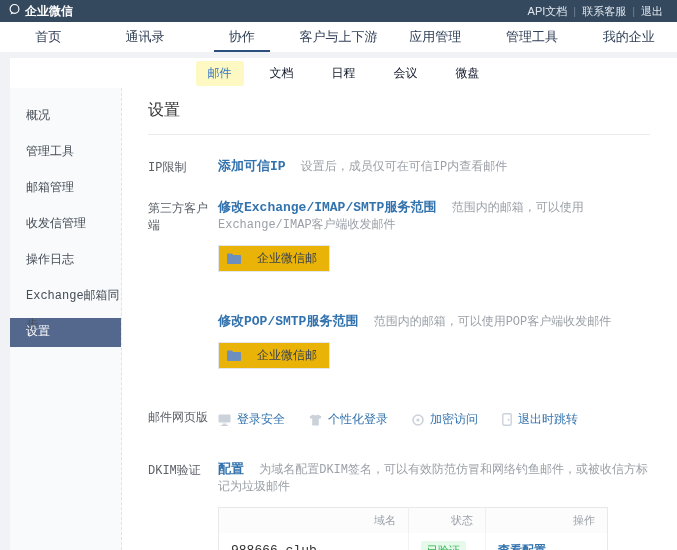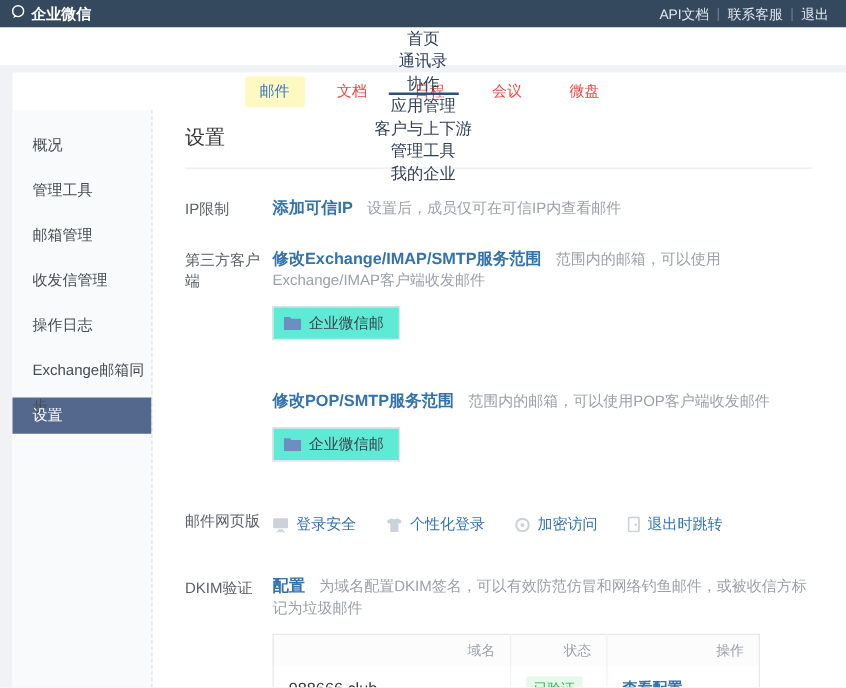--- a/index.html
+++ b/index.html
@@ -10,57 +10,57 @@
   
   .topbar { height:22px; background:#35495e; display:flex; align-items:center;
     justify-content:space-between; padding:0 8px; color:#fff; }
   .logo { display:flex; gap:4px; font-size:12px; font-weight:bold; color:#fff; }
   .logo svg { display:block; }
   .topbar-links { display:flex; align-items:center; font-size:11px; color:#dfe6ee; }
   .topbar-links a { color:#dfe6ee; text-decoration:none; padding:0 6px; cursor:pointer; }
   .topbar-sep { color:#6d7f94; }
 
   
-  .nav { height:30px; background:#fff; display:flex;flex-direction:column; }
+  .nav { height:30px; background:#fff; display:flex; }
   .nav-tab { flex:1; display:flex; align-items:center; justify-content:center;
     font-size:13px; color:#2f3f56; position:relative; cursor:pointer; }
   .nav-tab.active::after { content:""; position:absolute; bottom:0; left:50%;
     transform:translateX(-50%); width:56px; height:2px; background:#2c507e; }
 
   .gap { height:6px; }
 
   
   .card { margin-left:10px; height:492px; background:#fff; display:flex; flex-direction:column; }
   .subtabs { height:30px; display:flex; align-items:center; justify-content:center; gap:14px; }
-  .subtab { padding:4px 12px; font-size:12px; color:#ef4444; border-radius:3px; cursor:pointer; }
+  .subtab { padding:4px 12px; font-size:12px; color:#0f172a; border-radius:3px; cursor:pointer; }
   .subtab.active { background:#fef9c3; color:#3575c2; }
 
-  .card-body { flex:1; display:flex; min-height:0; }
+  .card-body { flex:1; display:flex; min-height:0;font-family:Liberation Mono, monospace; }
 
   
   .sidebar { width:112px; background:#f8fafc; border-right:1px dashed #dfe3e8; padding-top:14px; }
   .side-item { height:29px; line-height:29px; padding-left:16px; font-size:12px;
     color:#454c54; cursor:pointer; margin-bottom:7px; }
   .side-item.active { background:#54688d; color:#fff; }
 
   
   .main { flex:1; padding:12px 27px 0 26px; overflow:hidden; }
   .page-title { font-size:16px; color:#333; font-weight:normal; margin-bottom:13px; }
   .divider { border-top:1px solid #e9ebee; }
 
   .section { display:flex; margin-top:22px; }
   .section-label { width:70px; flex:none; font-size:12px; color:#5b6067; padding-top:2px; }
   .section-body { flex:1; min-width:0; }
 
   a.blue-link { color:#3272ad; text-decoration:none; cursor:pointer; }
   .link-strong { font-size:13px; font-weight:bold; }
   .desc { color:#9ba1a8; font-size:12px; margin-left:8px;margin-top:10px; }
 
-  .chip { display:inline-flex; align-items:center; gap:6px; border:1px solid #e3e6ea;
-    background:#5eead4; padding:4px 12px 4px 8px; margin-top:12px; font-size:12px; color:#39424e; cursor:default; }
+  .chip { display:inline-flex; align-items:center; gap:16px; border:1px solid #e3e6ea;
+    background:#eab308; padding:4px 12px 4px 8px; margin-top:12px; font-size:12px; color:#39424e; cursor:default; }
   .chip svg { display:block; }
 
   .subgroup { margin-top:40px; }
 
   .webmail-row { display:flex; align-items:center; gap:24px; margin-top:4px; }
   .webmail-item { display:flex; align-items:center; gap:6px; }
   .webmail-item svg { display:block; }
   .webmail-item a { font-size:12px; }
 
   
@@ -94,22 +94,22 @@
     <a>联系客服</a>
     <span class="topbar-sep">|</span>
     <a>退出</a>
   </div>
 </div>
 
 <div class="nav">
   <div class="nav-tab">首页</div>
   <div class="nav-tab">通讯录</div>
   <div class="nav-tab active">协作</div>
+  <div class="nav-tab">客户与上下游</div>
   <div class="nav-tab">应用管理</div>
-  <div class="nav-tab">客户与上下游</div>
   <div class="nav-tab">管理工具</div>
   <div class="nav-tab">我的企业</div>
 </div>
 
 <div class="gap"></div>
 
 <div class="card">
 
   <div class="subtabs">
     <div class="subtab active">邮件</div>

